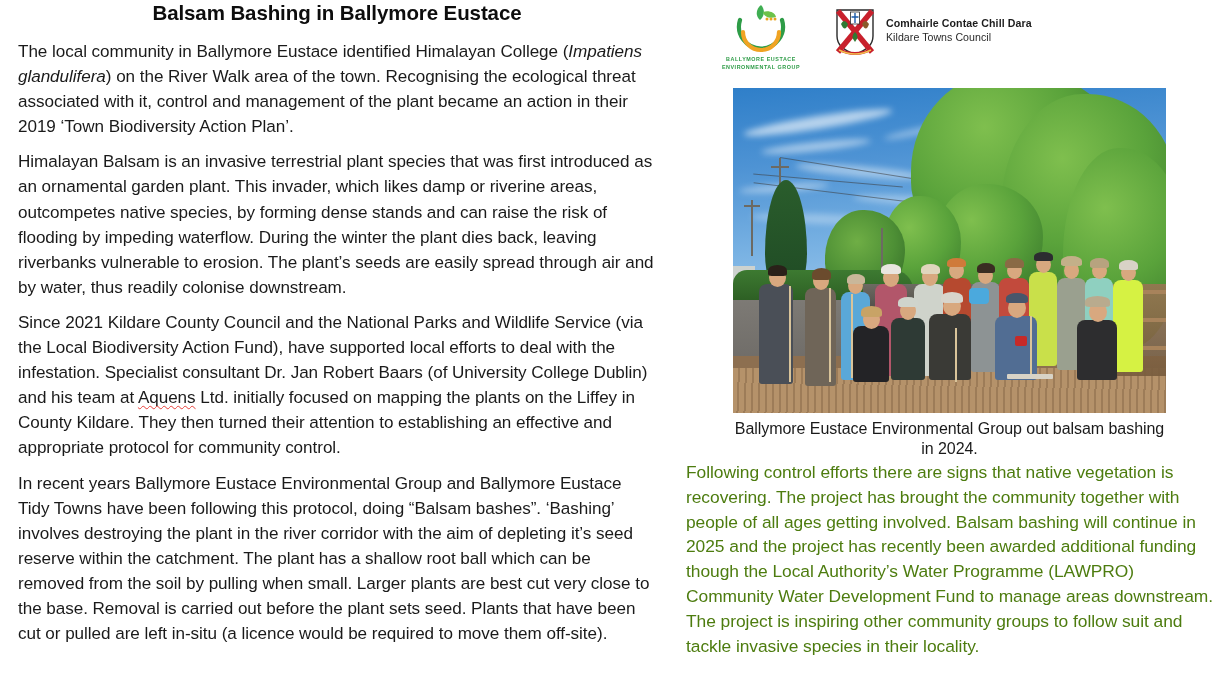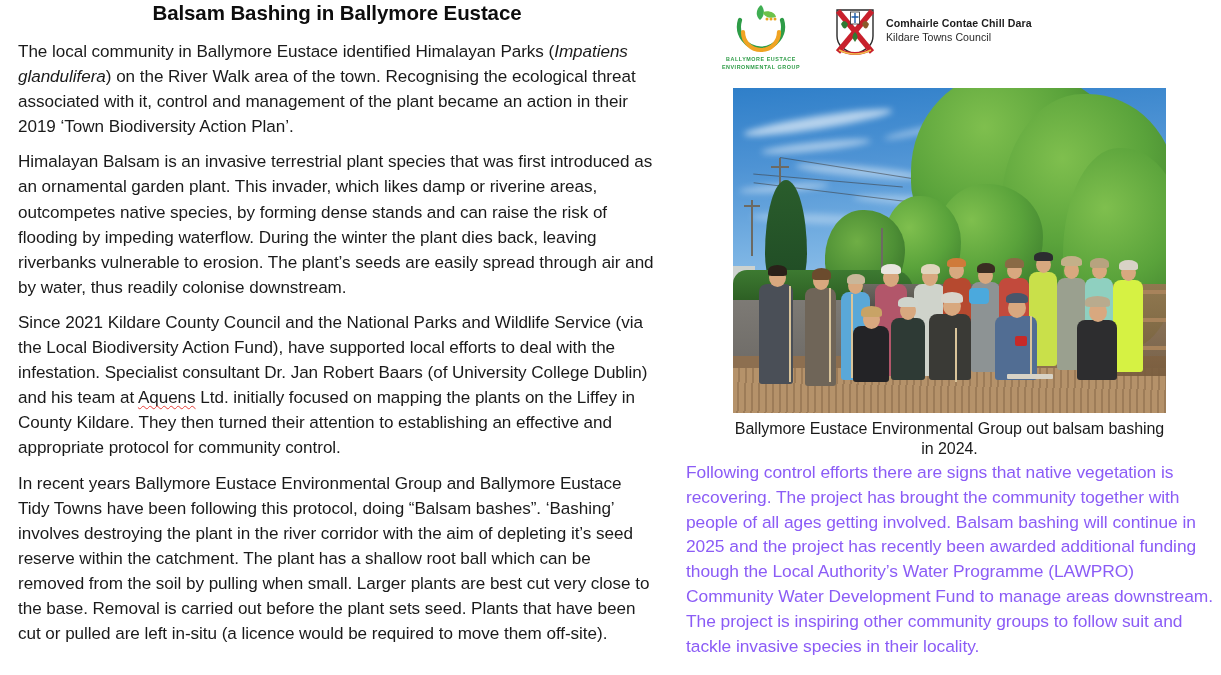--- a/index.html
+++ b/index.html
@@ -224,21 +224,21 @@
     position: absolute;
     left: 14px;
     top: 460px;
     width: 528px;
   }
   .right-para {
     margin: 0;
     font-size: 17.4px;
     line-height: 24.8px;
     letter-spacing: -0.05px;
-    color: #8b5cf6;
+    color: #4d7c0f;
   }
 
   
   .sky {
     position: absolute; left: 0; top: 0; width: 433px; height: 215px;
     background: linear-gradient(175deg, #2f7fc9 0%, #4e93d4 32%, #79b2e3 66%, #a8cdee 100%);
   }
   .cloud {
     position: absolute;
     background: rgba(255,255,255,0.62);
@@ -362,21 +362,21 @@
 </style>
 </head>
 <body>
 
 <div class="page">
 
   <div class="left-col">
 
     <h1 class="article-title">Balsam Bashing in Ballymore Eustace</h1>
 
-    <p class="body-para"><span>The local community in Ballymore Eustace identified Himalayan Parks (</span><span class="sci-name">Impatiens glandulifera</span><span>) on the River Walk area of the town. Recognising the ecological threat associated with it, control and management of the plant became an action in their 2019 ‘Town Biodiversity Action Plan’.</span></p>
+    <p class="body-para"><span>The local community in Ballymore Eustace identified Himalayan College (</span><span class="sci-name">Impatiens glandulifera</span><span>) on the River Walk area of the town. Recognising the ecological threat associated with it, control and management of the plant became an action in their 2019 ‘Town Biodiversity Action Plan’.</span></p>
 
     <p class="body-para">Himalayan Balsam is an invasive terrestrial plant species that was first introduced as an ornamental garden plant. This invader, which likes damp or riverine areas, outcompetes native species, by forming dense stands and can raise the risk of flooding by impeding waterflow. During the winter the plant dies back, leaving riverbanks vulnerable to erosion. The plant’s seeds are easily spread through air and by water, thus readily colonise downstream.</p>
 
     <p class="body-para"><span>Since 2021 Kildare County Council and the National Parks and Wildlife Service (via the Local Biodiversity Action Fund), have supported local efforts to deal with the infestation. Specialist consultant Dr. Jan Robert Baars (of University College Dublin) and his team at </span><span class="misspelled">Aquens</span><span> Ltd. initially focused on mapping the plants on the Liffey in County Kildare. They then turned their attention to establishing an effective and appropriate protocol for community control.</span></p>
 
     <p class="body-para">In recent years Ballymore Eustace Environmental Group and Ballymore Eustace Tidy Towns have been following this protocol, doing “Balsam bashes”. ‘Bashing’ involves destroying the plant in the river corridor with the aim of depleting it’s seed reserve within the catchment. The plant has a shallow root ball which can be removed from the soil by pulling when small. Larger plants are best cut very close to the base. Removal is carried out before the plant sets seed. Plants that have been cut or pulled are left in-situ (a licence would be required to move them off-site).</p>
   </div>
 
   <div class="right-col">
 

